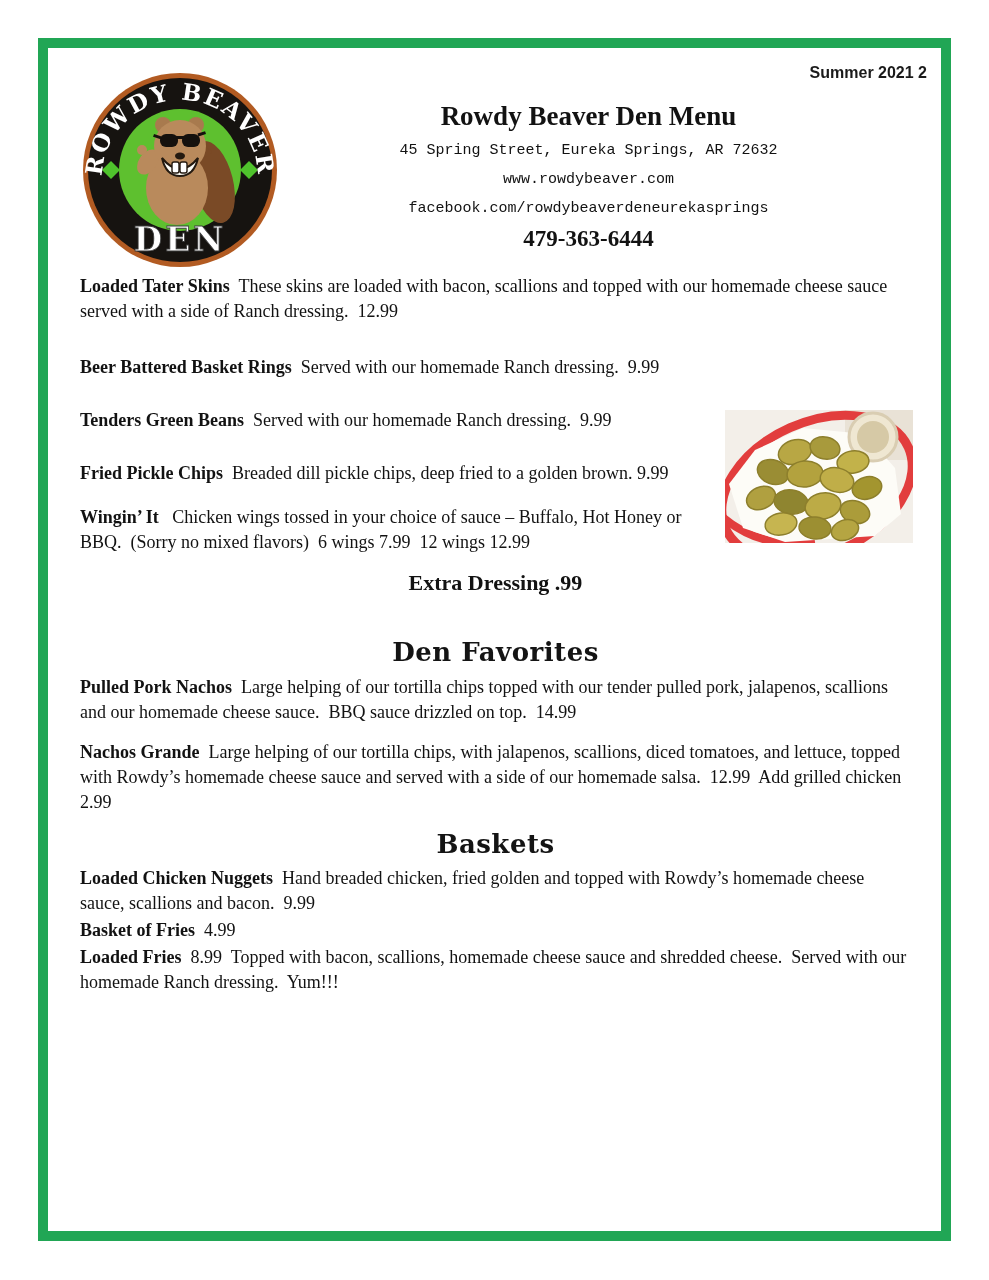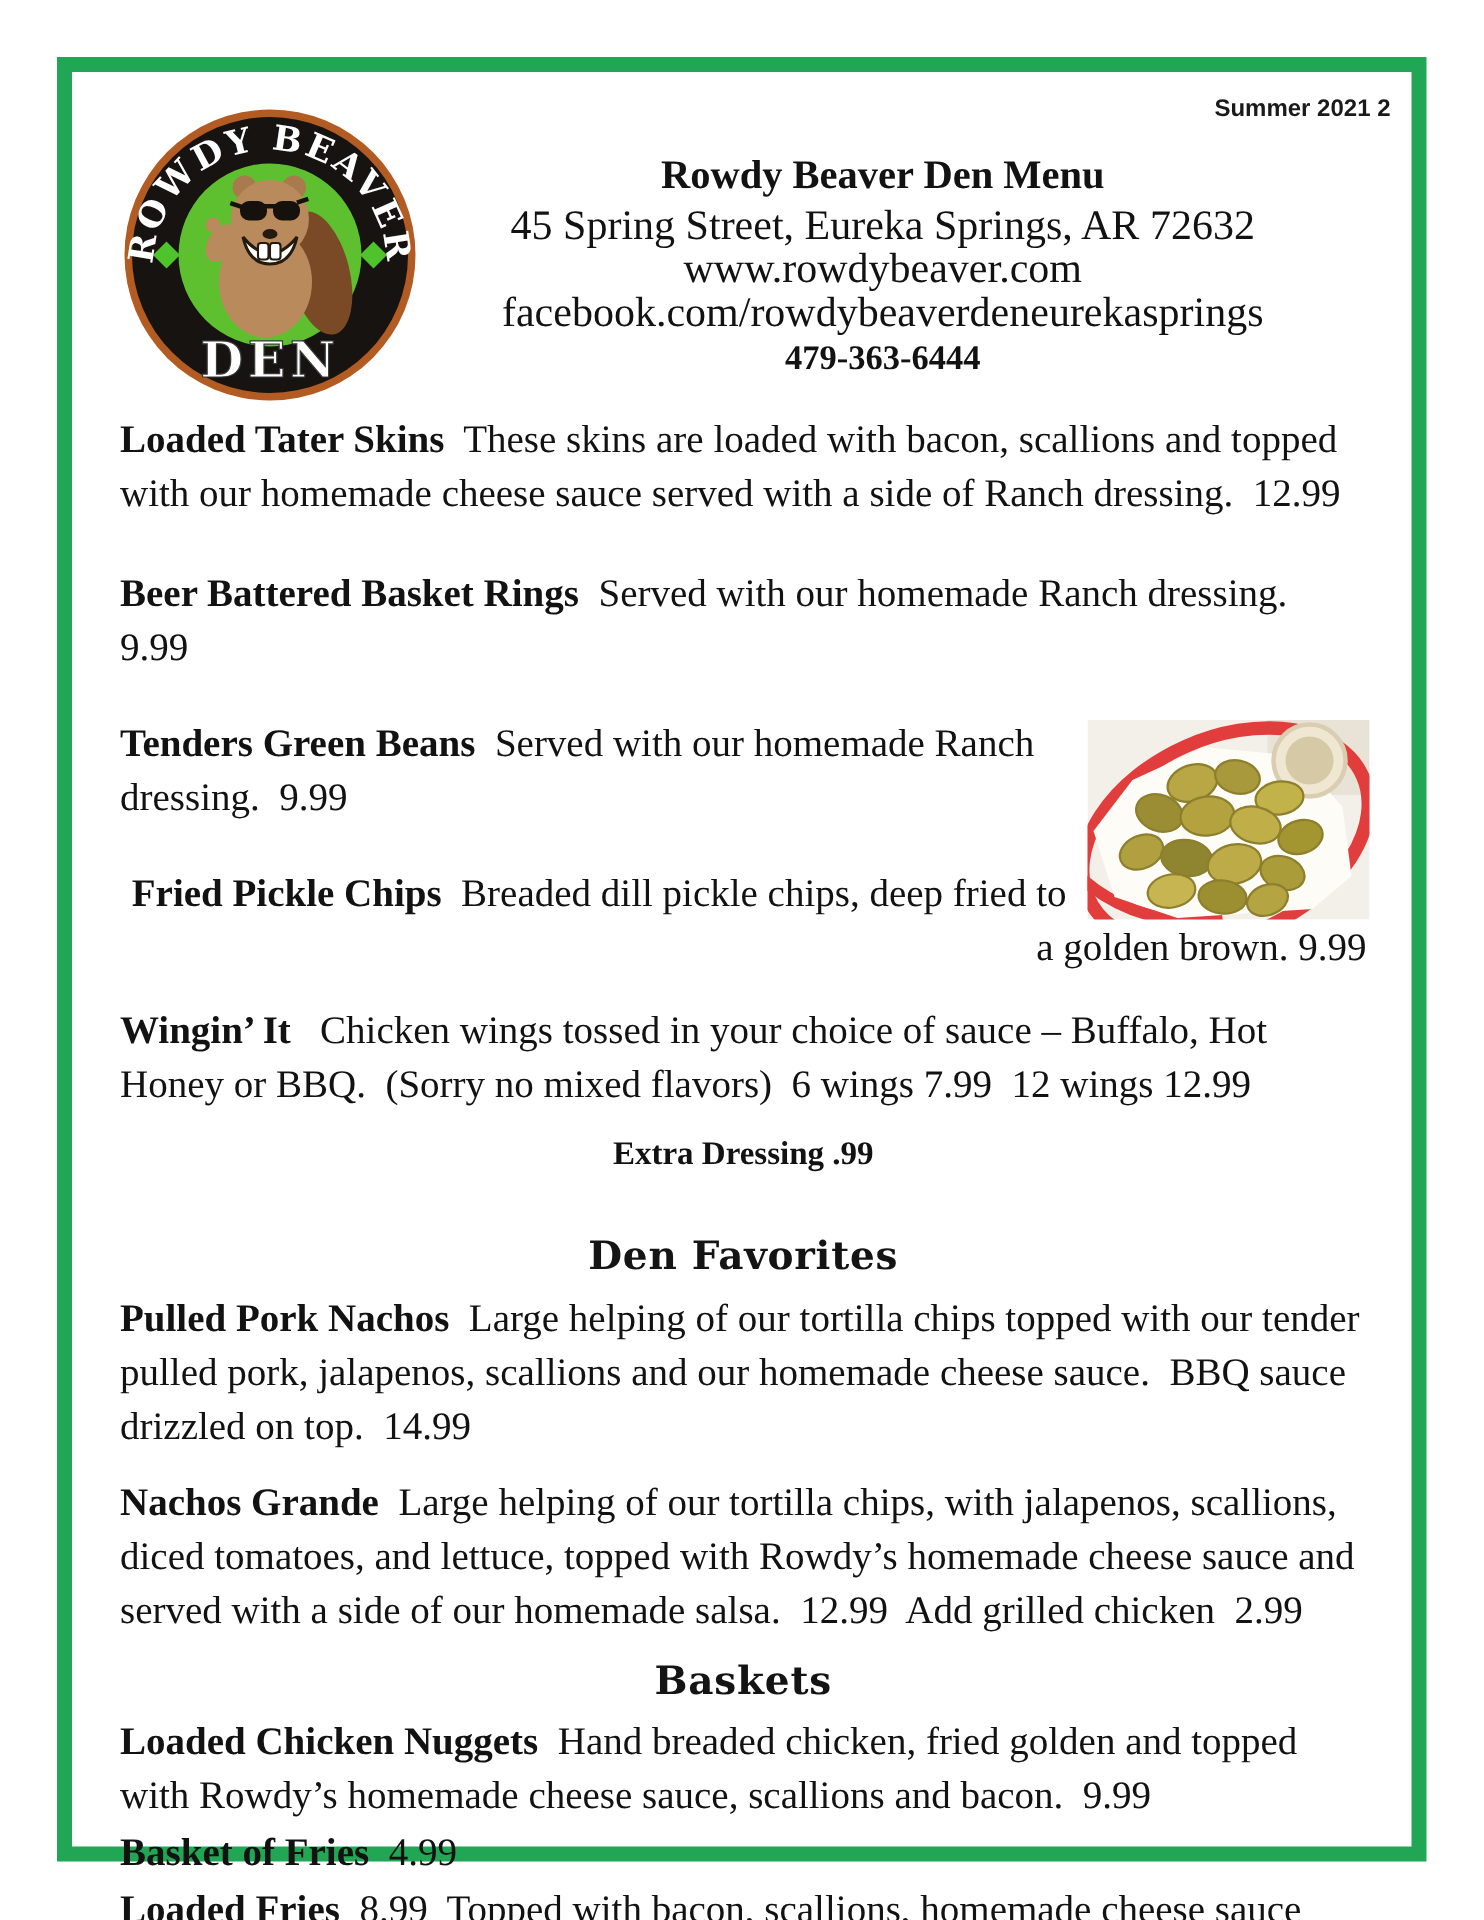--- a/index.html
+++ b/index.html
@@ -15,38 +15,38 @@
   .edition {
     position:absolute; top:16px; right:14px;
     font-family:"Liberation Sans", sans-serif; font-weight:bold; font-size:16px;
     color:#1a1a1a;
   }
 
   .header { display:flex; align-items:flex-start; }
   .logo-wrap { flex:0 0 212px; padding-top:12px; }
   .header-text { flex:1; text-align:center; padding-top:42px; padding-right:26px; }
   .title { font-size:27px; font-weight:bold; line-height:32px; margin-bottom:4px; }
-  .addr-line { font-size:28px; line-height:29px; }
+  .addr-line { font-size:15px; line-height:29px;font-family:Liberation Mono, monospace; }
   .phone { font-size:23px; line-height:29px; font-weight:bold; margin-top:1px; }
 
   .section-heading {
     text-align:center; font-family:"DejaVu Serif", serif; font-weight:bold;
     font-size:26px; line-height:30px; letter-spacing:0.5px; color:#141414;
   }
   .appetizers .section-heading { margin-top:2px; margin-bottom:9px; }
   .favorites  .section-heading { margin-top:40px; margin-bottom:8px; }
   .baskets    .section-heading { margin-top:14px; margin-bottom:7px; }
 
-  .item { font-size:26px; line-height:36px; white-space:pre-wrap; }
+  .item { font-size:18px; line-height:25px; white-space:pre-wrap; }
   .item .iname { font-weight:bold; }
 
   .appetizers .item-0 { margin-bottom:31px; }
   .appetizers .item-1 { margin-bottom:28px; }
   .appetizers .item-2 { margin-bottom:28px; }
-  .appetizers .item-3 { margin-bottom:19px;text-align:right; }
+  .appetizers .item-3 { margin-bottom:19px; }
   .appetizers .item-4 { margin-bottom:14px; }
   .favorites  .item-0 { margin-bottom:15px; }
   .baskets    .item   { margin-bottom:2px; }
 
   .note { text-align:center; font-weight:bold; font-size:22px; line-height:28px; }
 
   .photo {
     float:right; width:188px; height:133px; margin-left:14px; margin-right:-2px;
     margin-top:2px;
   }

